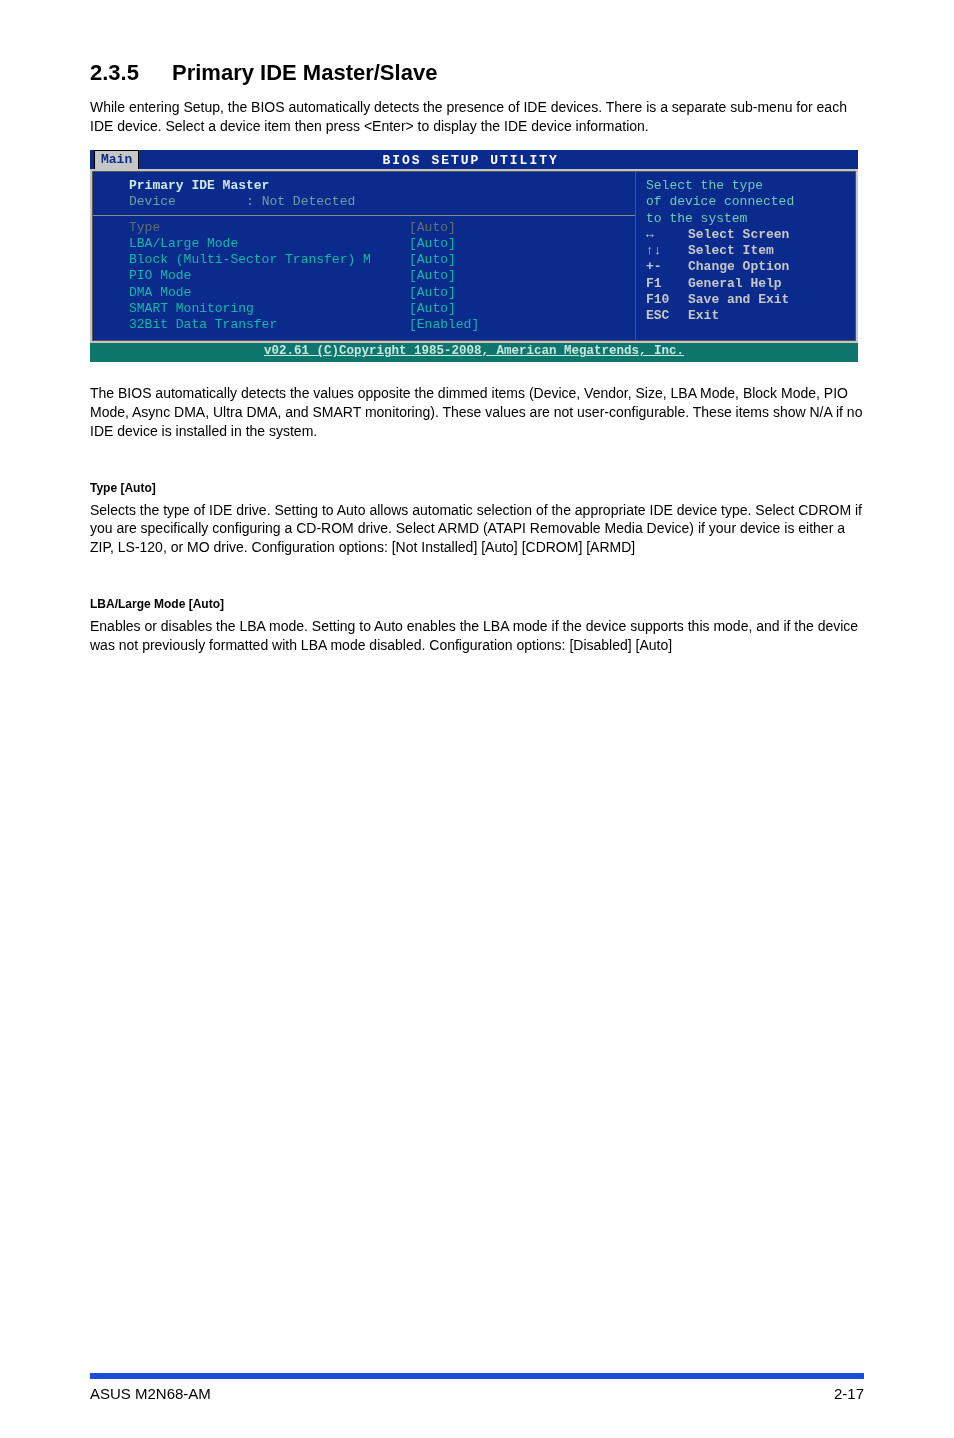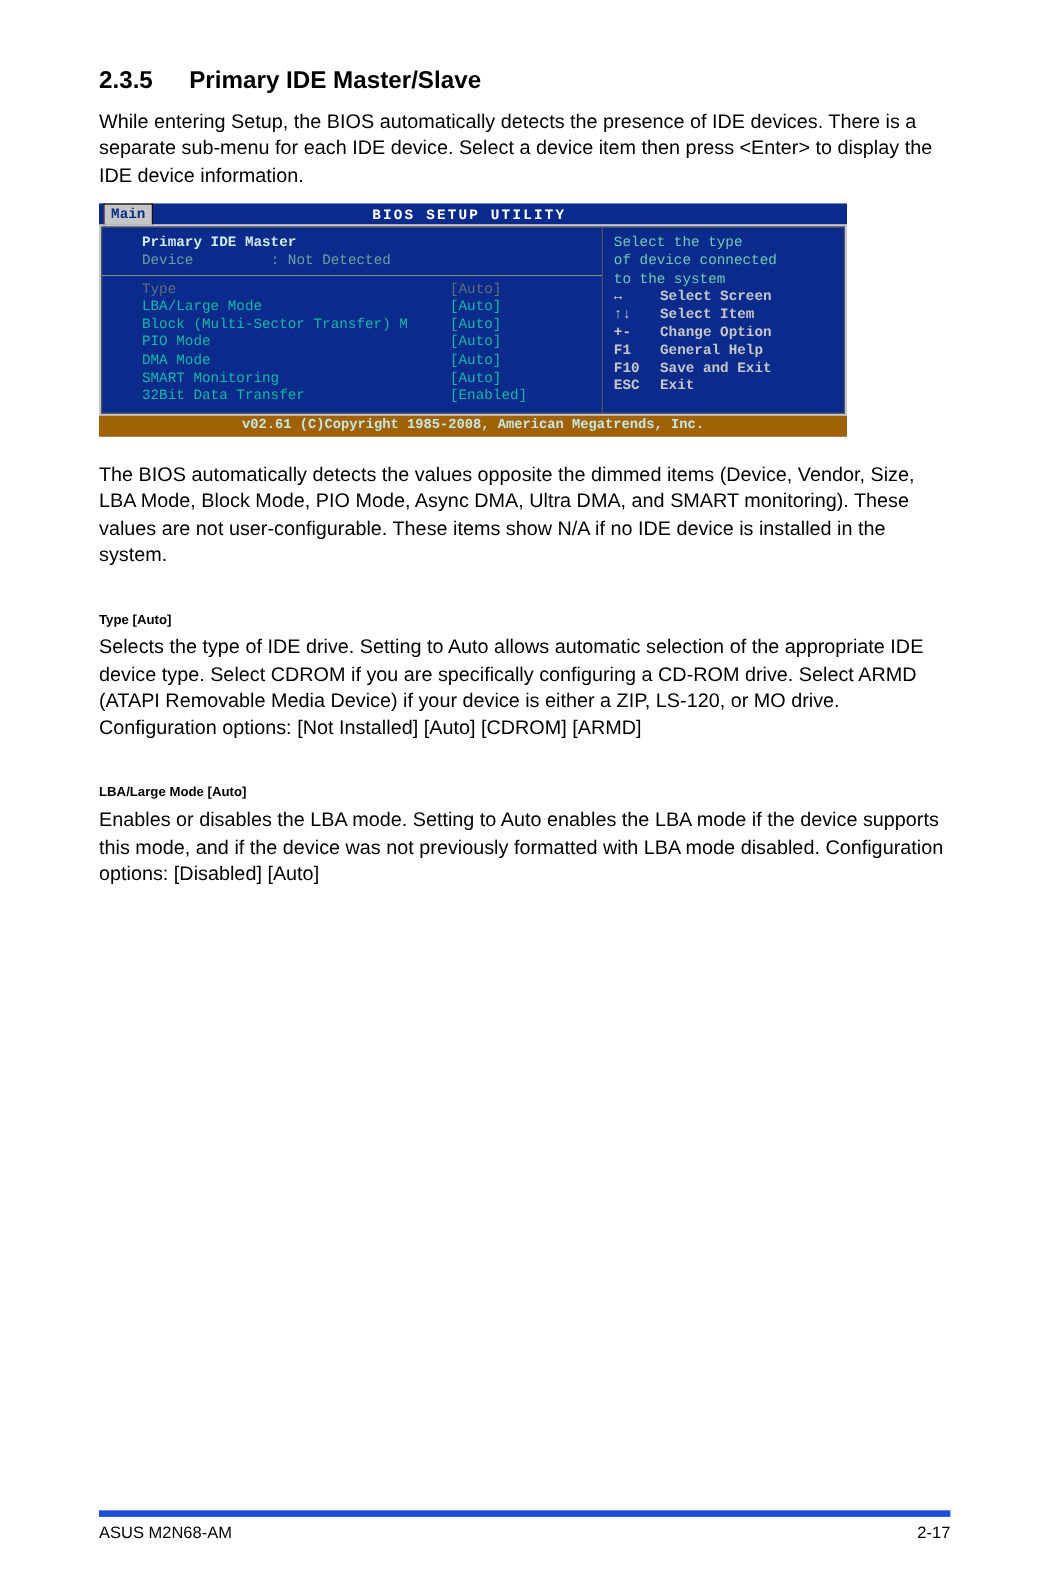--- a/index.html
+++ b/index.html
@@ -1,45 +1,45 @@
 <!DOCTYPE html>
 <html><head>
 <meta charset="utf-8">
 <style>
   * { box-sizing: border-box; margin: 0; padding: 0; }
   html, body { width: 954px; height: 1438px; background: #ffffff; font-family: Arial, Helvetica, sans-serif; color: #000; }
   .page { padding: 60px 90px 0 90px; }
   h2.section { font-size: 22px; font-weight: bold; margin-bottom: 12px; }
   h2.section .num { display: inline-block; width: 82px; }
-  p.body { font-size: 18px; line-height: 1.35; margin-bottom: 14px; }
+  p.body { font-size: 14px; line-height: 1.35; margin-bottom: 14px; }
   h3.sub { font-size: 12px; font-weight: bold; margin-top: 40px; margin-bottom: 6px; }
 
   
-  .bios { width: 680px; margin: 10px 0 22px 0; background: #c6c6c6; font-family: "Courier New", monospace; font-size: 13px; line-height: 1.25; }
+  .bios { width: 768px; margin: 10px 0 22px 0; background: #c6c6c6; font-family: "Courier New", monospace; font-size: 13px; line-height: 1.25; }
   .bios-titlebar { background: #0a2b8c; color: #ffffff; display: flex; align-items: flex-end; }
   .bios-titlebar .title { flex: 1; text-align: center; font-weight: bold; letter-spacing: 2px; padding-top: 2px; }
   .tab-row { display: flex; padding: 0 4px; }
   .tab { background: #c6c6c6; color: #0a2b8c; font-weight: bold; padding: 1px 6px; border: 1px solid #000; border-bottom: none; }
   .bios-body { display: flex; border: 2px solid #c6c6c6; }
   .left-pane { flex: 1; border: 1px solid #555; padding: 6px 10px; background: #0a2b8c; color: #d8d8d8; position: relative; }
   .left-pane .group1 { color: #6aa0a0; }
   .left-pane .group1 .lbl-strong { color: #cfe8e8; font-weight: bold; }
   .left-pane .divider { border-top: 1px solid #888; margin: 4px -10px; }
   .left-pane .row { display: flex; padding-left: 26px; }
   .left-pane .row .lbl { width: 280px; white-space: pre; }
   .left-pane .row .val { }
   .blue-opts .row .lbl, .blue-opts .row .val { color: #14b8a6; }
   .blue-opts .row.dim .lbl, .blue-opts .row.dim .val { color: #5f6f78; }
   .right-pane { width: 220px; border: 1px solid #555; border-left: none; background: #0a2b8c; padding: 6px 10px; display: flex; flex-direction: column; }
   .right-pane .help { color: #6fc9b3; }
   .right-pane .keys { margin-top: auto; color: #c7c7c7; }
   .right-pane .keys .krow { display: flex; }
   .right-pane .keys .k { width: 42px; font-weight: bold; }
   .right-pane .keys .d { font-weight: bold; }
-  .bios-footer { background: #a16207; color: #c5e8e0; text-align: center; padding: 1px 0 2px 0; font-weight: bold; font-size: 12.5px; }
+  .bios-footer { background: #0f766e; color: #c5e8e0; text-align: center; padding: 1px 0 2px 0; font-weight: bold; font-size: 12.5px; text-decoration: underline; }
 
   .page-footer { position: absolute; bottom: 36px; left: 90px; right: 90px; border-top: 6px solid #1d4ed8; padding-top: 6px; display: flex; justify-content: space-between; font-size: 15px; }
 </style>
 </head>
 <body>
 
 <div class="page">
 
   <h2 class="section">
     <span class="num">2.3.5</span><span>Primary IDE Master/Slave</span>

